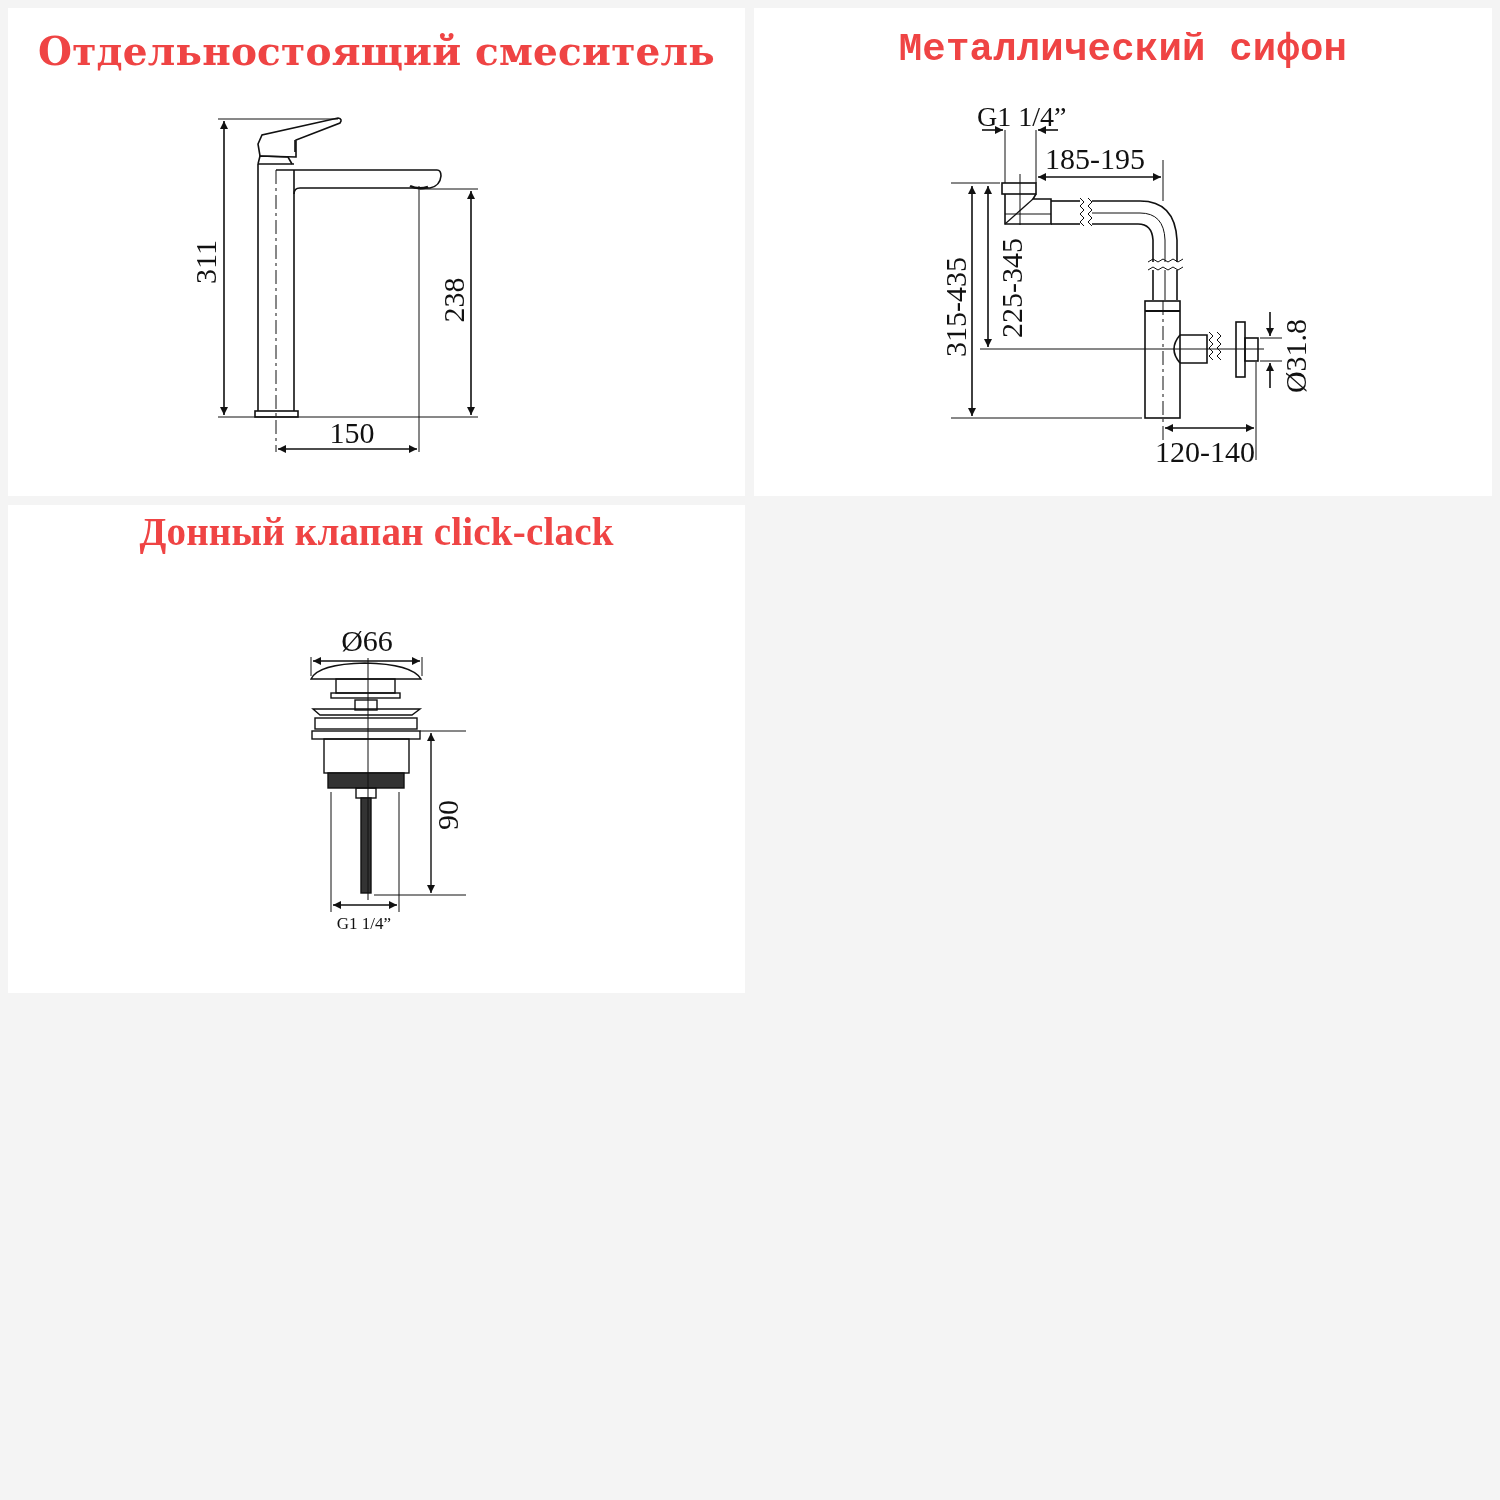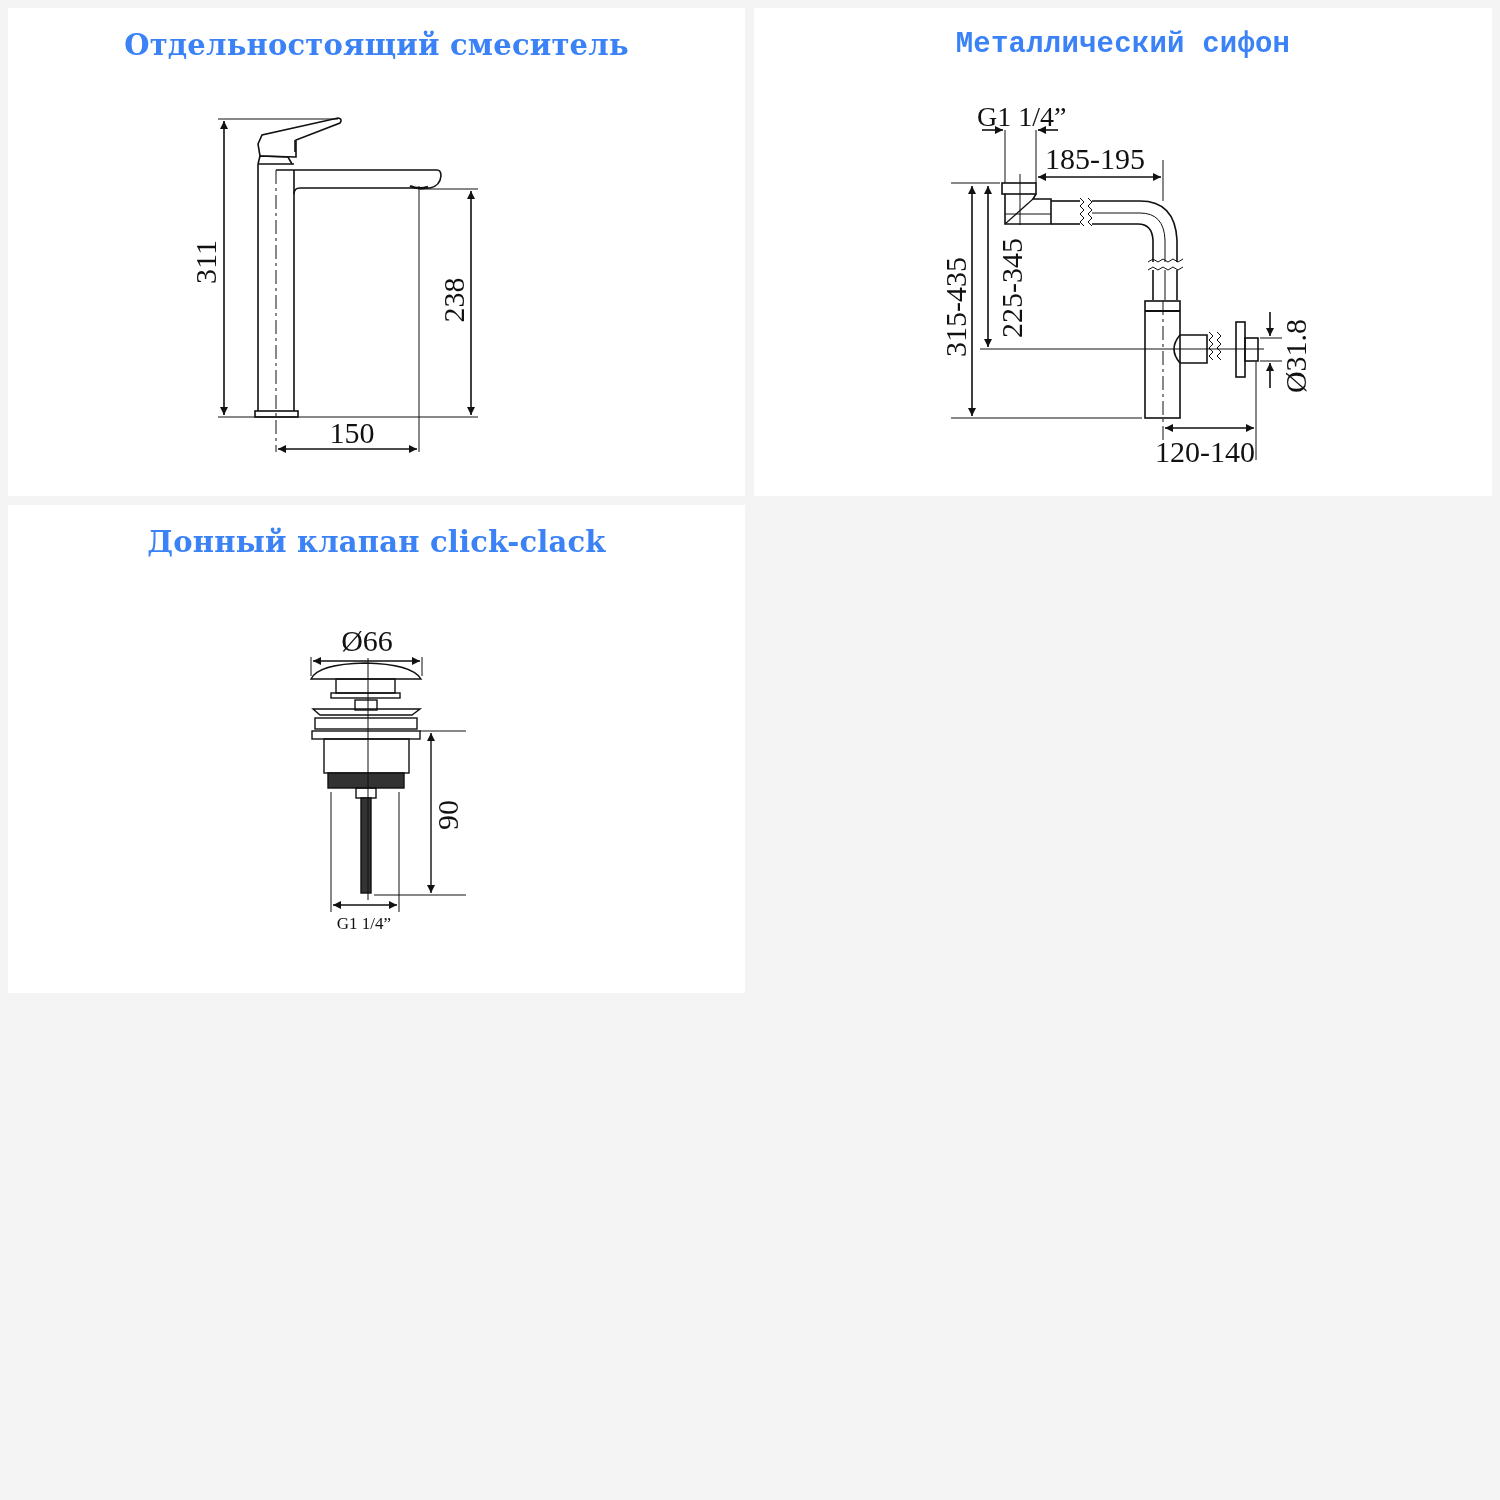--- a/index.html
+++ b/index.html
@@ -1,18 +1,18 @@
 <!DOCTYPE html>
 <html><head>
 <meta charset="utf-8">
 <style>
   html, body { margin:0; padding:0; }
   body { width:1500px; height:1500px; background:#f4f4f4; position:relative; overflow:hidden; font-family:"DejaVu Serif", serif; }
   .panel { position:absolute; background:#ffffff; }
-  .panel-title { position:absolute; left:0; right:0; text-align:center; font-family:"DejaVu Serif", serif; font-weight:bold; font-size:29px; color:#3b82f6; letter-spacing:0.2px; }
+  .panel-title { position:absolute; left:0; right:0; text-align:center; font-family:"DejaVu Serif", serif; font-weight:bold; font-size:39px; color:#ef4444; letter-spacing:0.2px; }
   svg { position:absolute; left:0; top:0; overflow:visible; }
   svg text { font-family:"Liberation Serif", "DejaVu Serif", serif; fill:#111; }
 </style>
 </head>
 <body>
 
 <div class="panel" style="left:8px; top:8px; width:737px; height:488px;">
   <div class="panel-title" style="top:20px;">Отдельностоящий смеситель</div>
   <svg width="737" height="488" viewBox="8 8 737 488">
     <defs>
@@ -116,21 +116,21 @@
     <text font-size="28" x="977" y="126">G1 1/4”</text>
     <text font-size="30" x="1045" y="169">185-195</text>
     <text font-size="30" text-anchor="middle" transform="translate(966,307) rotate(-90)">315-435</text>
     <text font-size="30" text-anchor="middle" transform="translate(1022,288) rotate(-90)">225-345</text>
     <text font-size="30" text-anchor="middle" transform="translate(1306,356) rotate(-90)">Ø31.8</text>
     <text font-size="30" x="1155" y="462">120-140</text>
   </svg>
 </div>
 
 <div class="panel" style="left:8px; top:505px; width:737px; height:488px;">
-  <div class="panel-title" style="top:20px;">Донный клапан click-clack</div>
+  <div class="panel-title" style="top:4px;font-family:Liberation Serif, serif;">Донный клапан click-clack</div>
   <svg width="737" height="488" viewBox="8 505 737 488">
     <defs>
       <marker id="arr3" viewBox="0 0 10 10" refX="10" refY="5" markerWidth="12" markerHeight="8" orient="auto-start-reverse" markerUnits="userSpaceOnUse">
         <path d="M0,0 L10,5 L0,10 z" fill="#111"></path>
       </marker>
     </defs>
     <g stroke="#111" stroke-width="1.4" fill="none">
 
       <path d="M311,679 Q318,664 365,663 Q412,664 421,679 Z"></path>
       <rect x="336" y="679" width="59" height="14"></rect>

